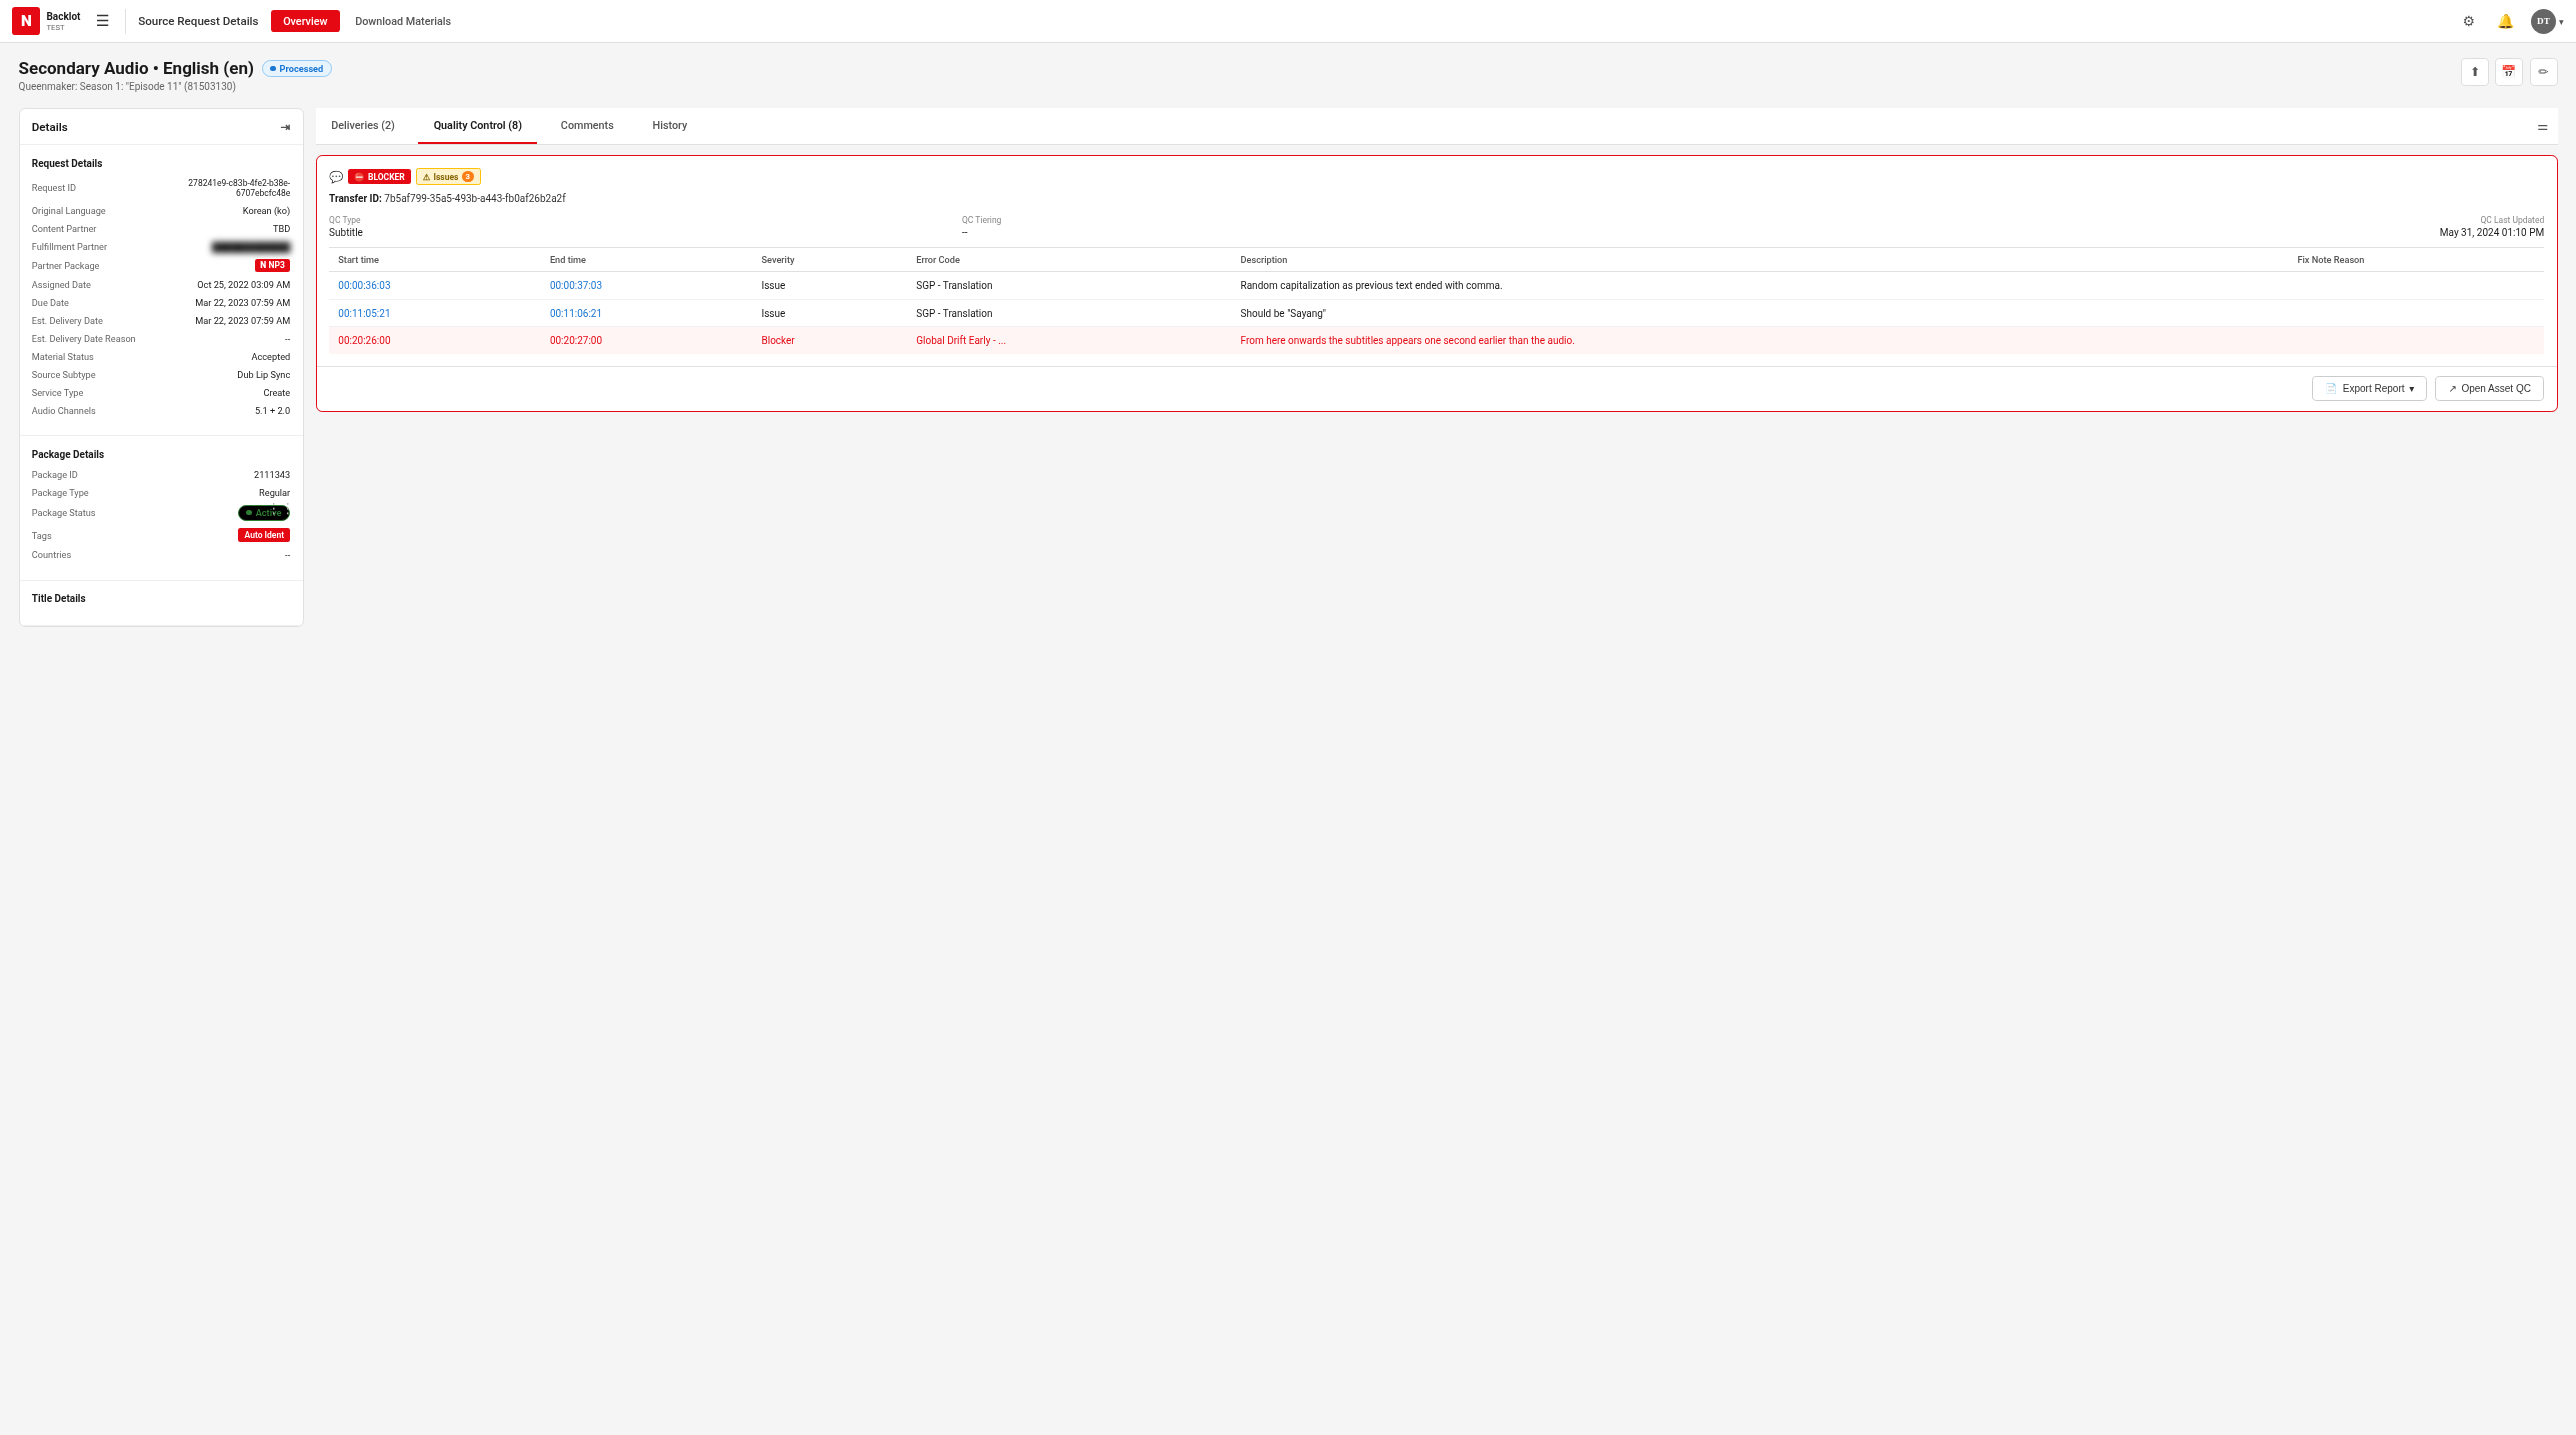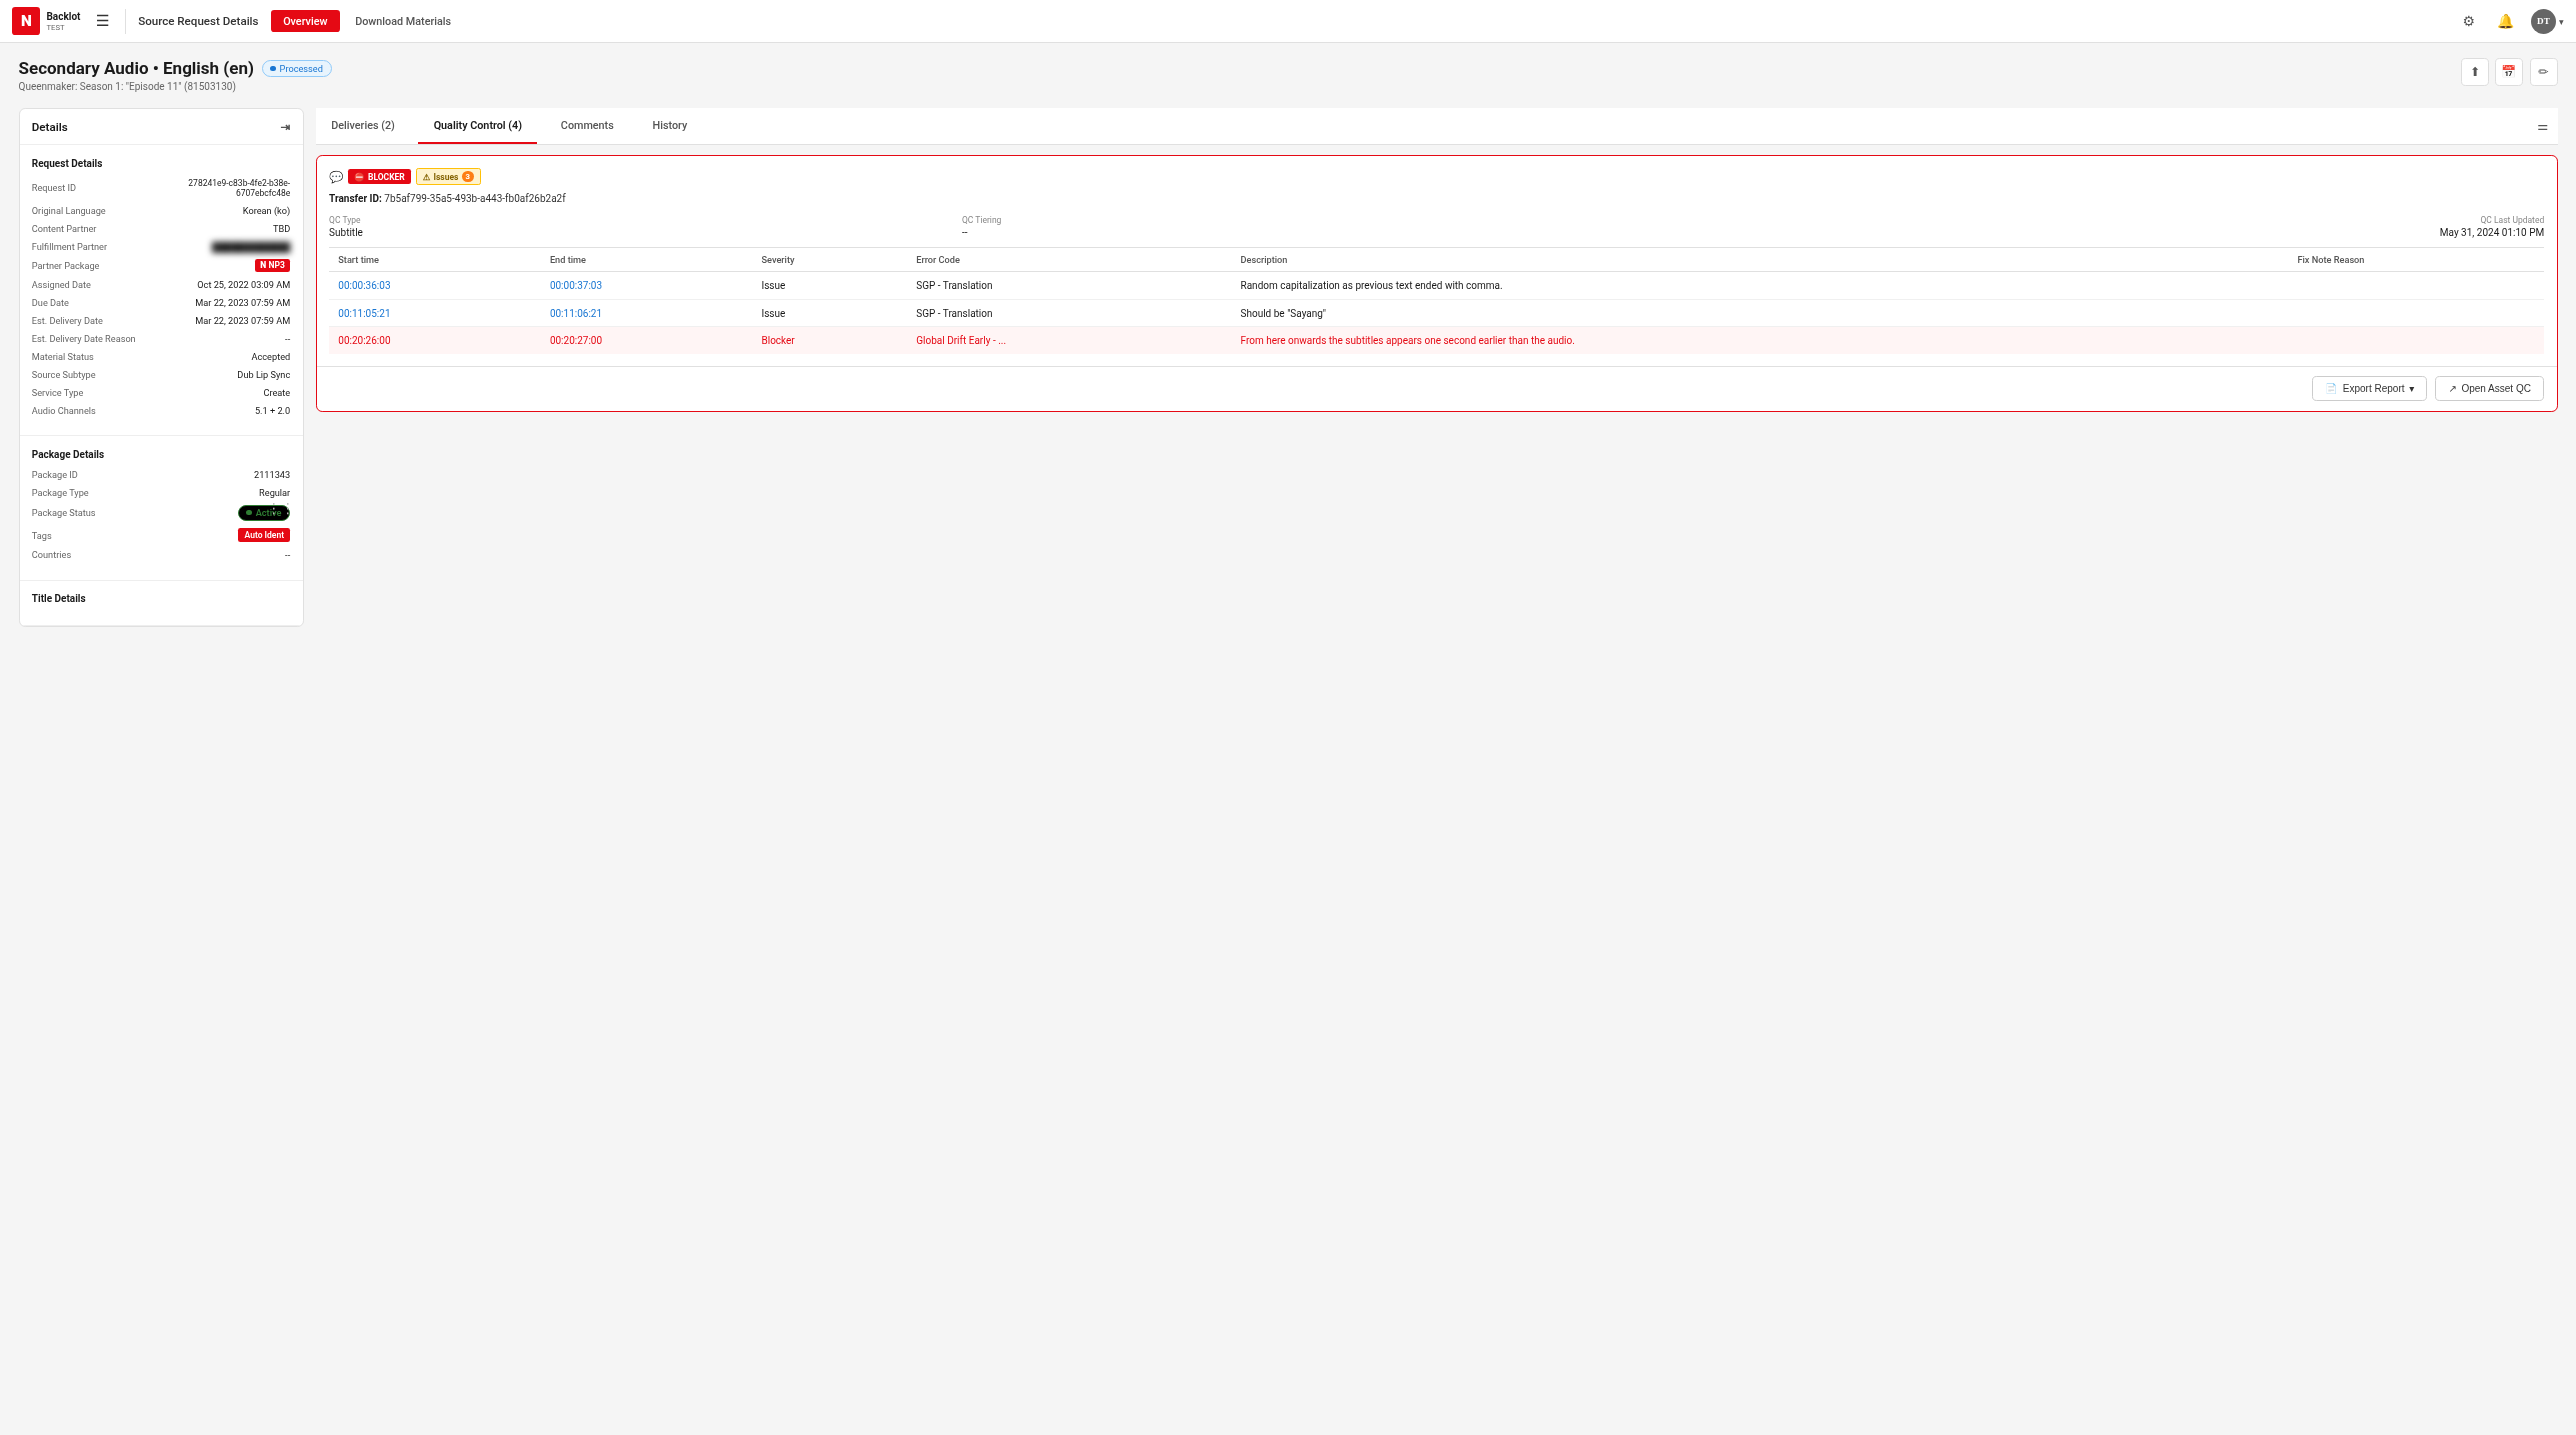--- a/index.html
+++ b/index.html
@@ -41,21 +41,21 @@
     }
     .avatar-area { display: flex; align-items: center; gap: 3.1px; cursor: pointer; font-family: Liberation Serif, serif; }
 
     
     .page-content { padding: 15.4px 18.5px; }
     .page-header { display: flex; align-items: flex-start; justify-content: space-between; margin-bottom: 15.4px; }
     .page-header-left {}
     .page-header-title { display: flex; align-items: center; gap: 7.7px; font-size: 17px; font-weight: 700; }
     .status-badge-processed {
       display: inline-flex; align-items: center; gap: 3.9px;
-      padding: 2.3px 7.7px; border-radius: 9.2px; font-size: 9.2px; font-weight: 400;
+      padding: 2.3px 7.7px; border-radius: 9.2px; font-size: 9.2px; font-weight: 700;
       background: #e8f4fd; color: #1976d2; border: 0.8px solid #90caf9;
     }
     .status-dot { width: 5.4px; height: 5.4px; border-radius: 50%; background: #1976d2; }
     .page-subtitle { font-size: 10px; color: #666; margin-top: 3.1px; }
     .page-header-actions { display: flex; gap: 6.2px; }
     .action-icon-btn {
       width: 28px; height: 28px; border: 0.8px solid #ddd; border-radius: 4.6px;
       display: flex; align-items: center; justify-content: center;
       cursor: pointer; background: #fff; color: #555; font-size: 12.3px;
     }
@@ -329,21 +329,21 @@
 
       <div class="sidebar-section">
         <div class="section-title">Title Details</div>
       </div>
     </div>
 
     <div class="content-area">
 
       <div class="tabs-bar">
         <div class="tab-item">Deliveries (2)</div>
-        <div class="tab-item active">Quality Control (4)</div>
+        <div class="tab-item active">Quality Control (8)</div>
         <div class="tab-item">Comments</div>
         <div class="tab-item">History</div>
         <div class="tab-right filter-icon-btn" title="Filter">⚌</div>
       </div>
 
       <div style="margin-top:9.2px;">
         <div class="qc-panel">
           <div class="qc-item">
 
             <div class="qc-badges">

